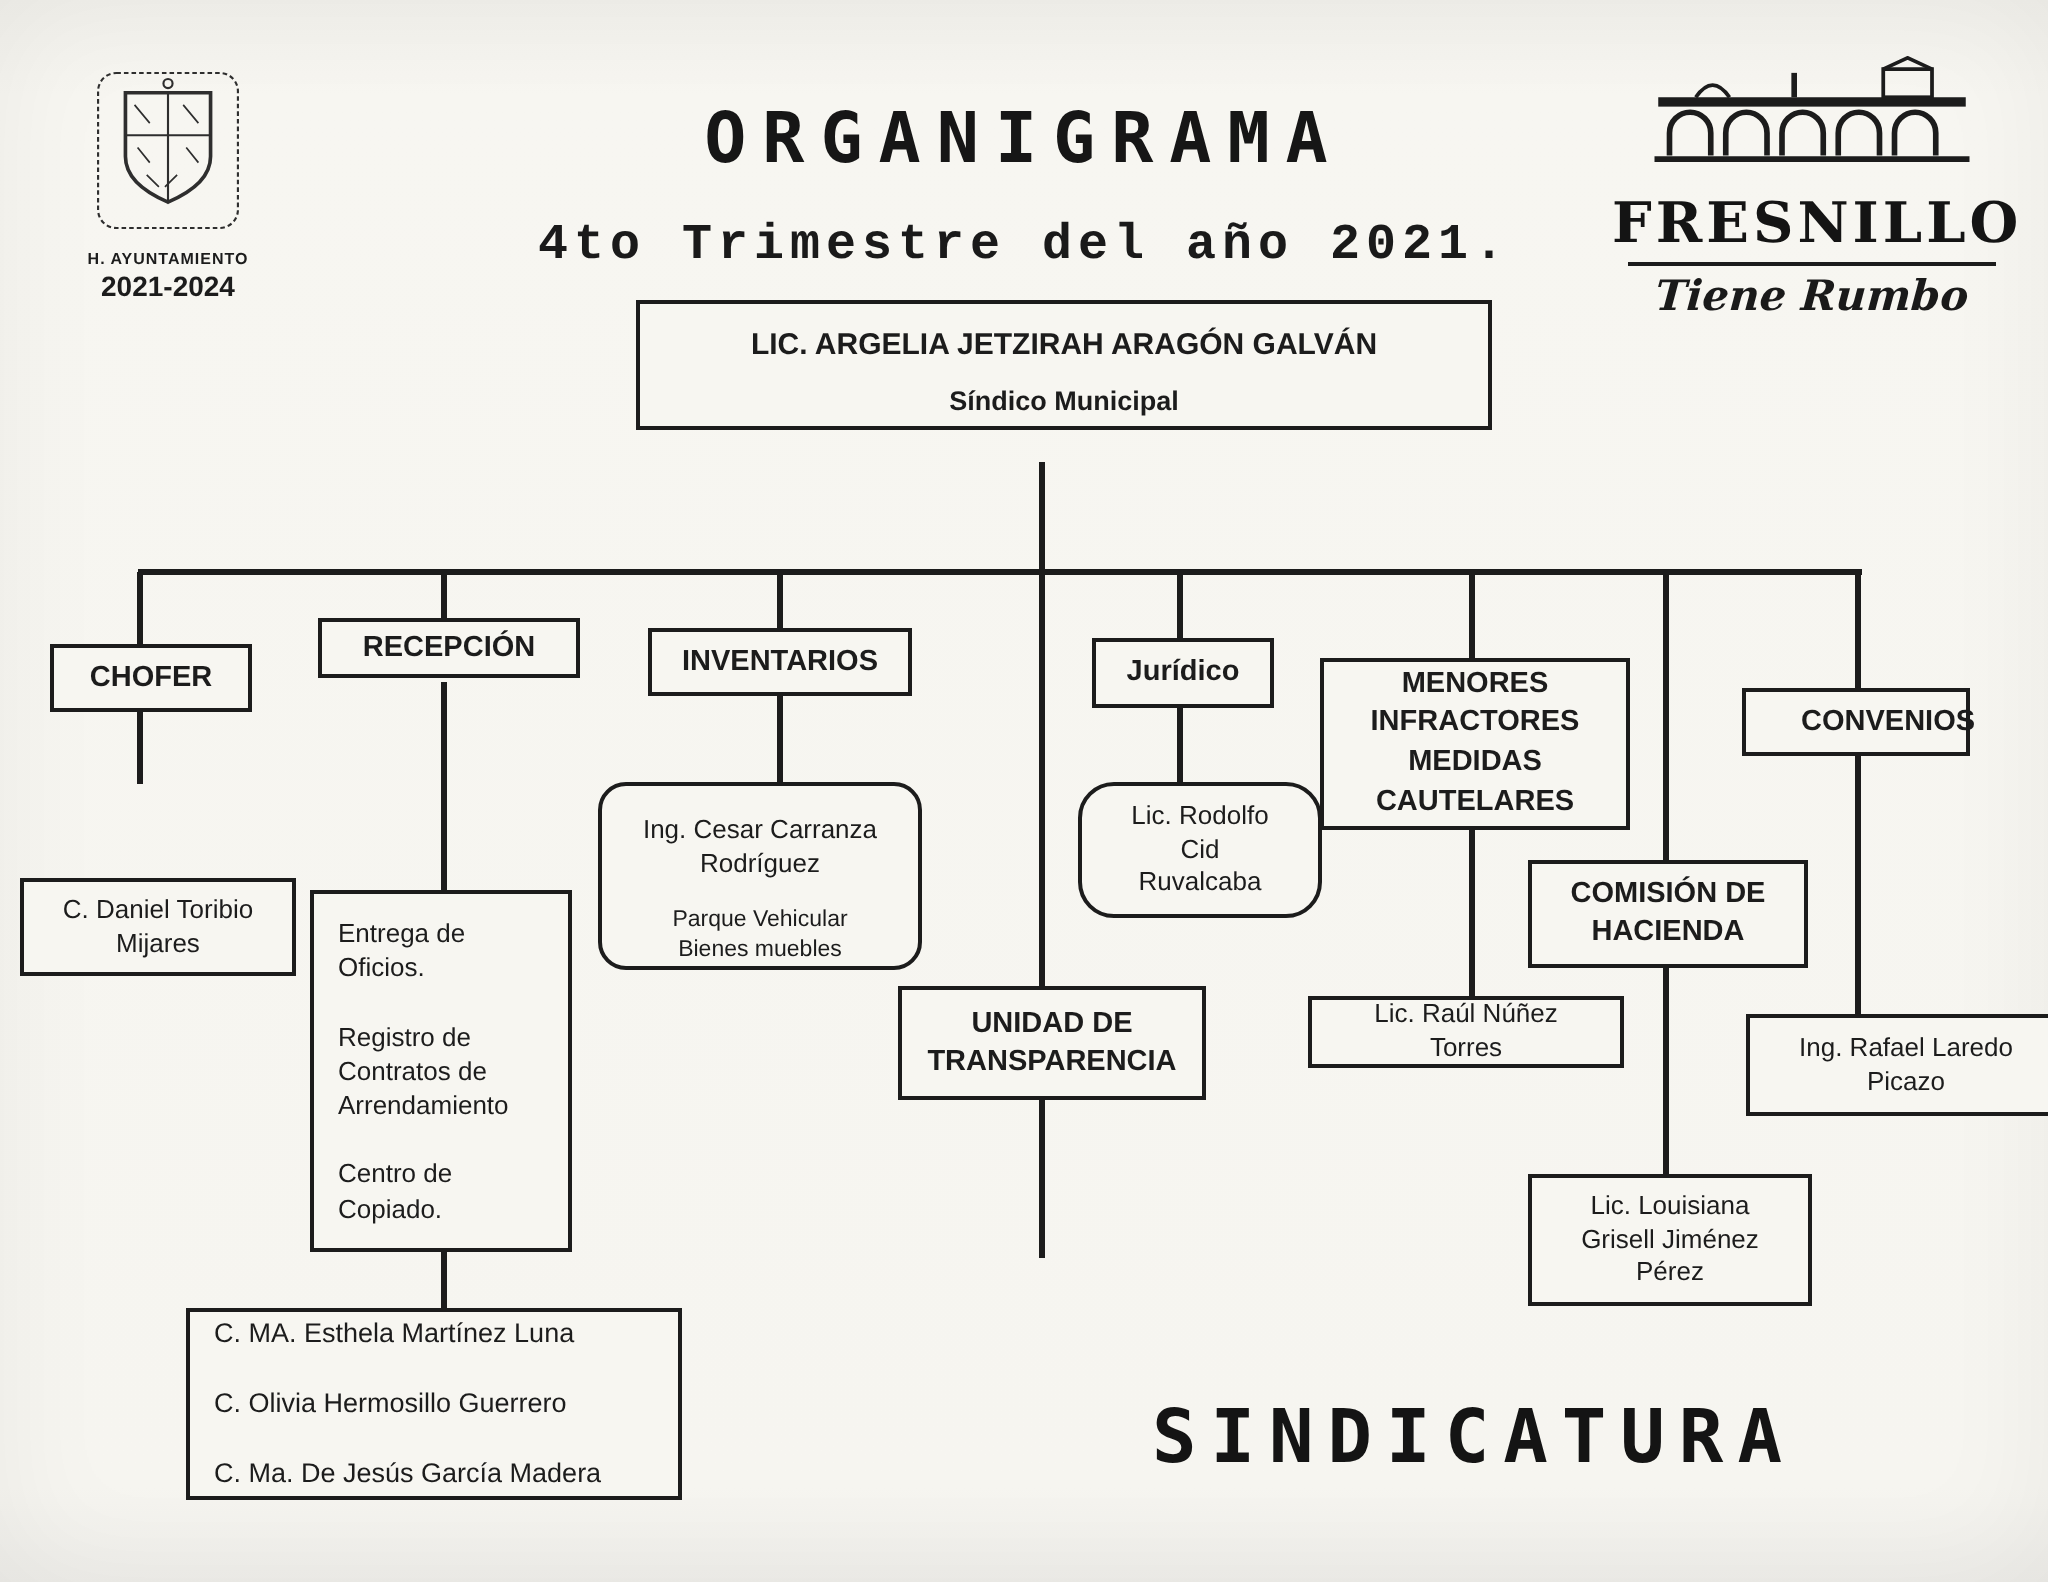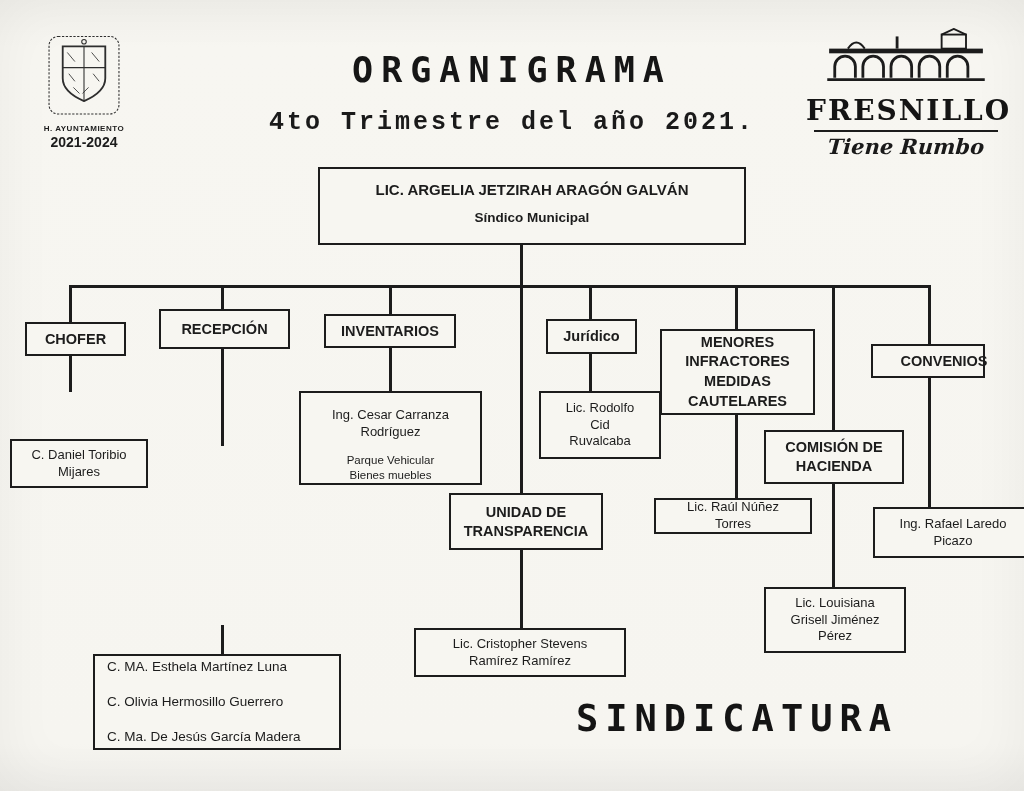--- a/index.html
+++ b/index.html
@@ -136,67 +136,74 @@
           <path d="M134 53 V41 a11 11 0 0 1 22 0 V53" stroke-width="3"></path>
           <line x1="6" y1="55" x2="174" y2="55" stroke-width="3"></line>
         </g>
       </svg>
     </span>
     <div class="brand-name">FRESNILLO</div>
     <div class="brand-rule"></div>
     <div class="brand-tagline">Tiene Rumbo</div>
   </div>
 
-  <div class="node root-box" style="left:318px; top:167px; width:428px; height:78px;">
+  <div class="node root-box" style="left:318px; top:150px; width:428px; height:65px;">
     <div class="root-name">LIC. ARGELIA JETZIRAH ARAGÓN GALVÁN</div>
     <div class="root-role">Síndico Municipal</div>
   </div>
 
   <div class="node title-box" style="left:25px; top:322px; width:101px; height:34px;">
     <div class="pre">CHOFER</div>
   </div>
   <div class="node person-box" style="left:10px; top:391px; width:138px; height:49px;margin-top:48px;">
     <div class="pre">C. Daniel Toribio
 Mijares</div>
   </div>
 
-  <div class="node title-box" style="left:159px; top:309px; width:131px; height:40px;">
+  <div class="node title-box" style="left:159px; top:309px; width:131px; height:30px;">
     <div class="pre">RECEPCIÓN</div>
+  </div>
+  <div class="node person-box left-align" style="left:155px; top:445px; width:131px; height:181px; line-height:1.32;">
+    <div class="pre">Entrega de
+Oficios.
+
+Registro de
+Contratos de
+Arrendamiento
+
+Centro de
+Copiado.</div>
   </div>
   <div class="node person-box left-align" style="left:93px; top:654px; width:248px; height:96px; font-size:13.5px;">
     <div class="pre">C. MA. Esthela Martínez Luna
 
 C. Olivia Hermosillo Guerrero
 
 C. Ma. De Jesús García Madera</div>
   </div>
 
   <div class="node title-box" style="left:324px; top:314px; width:132px; height:34px;">
     <div class="pre">INVENTARIOS</div>
   </div>
-  <div class="node person-box" style="left:299px; top:391px; width:183px; height:94px; padding-top:14px;">
+  <div class="node person-box" style="left:299px; top:391px; width:162px; height:94px; padding-top:14px;border-radius:14px;">
     <div class="pre">Ing. Cesar Carranza
 Rodríguez</div>
     <div class="inv-detail">Parque Vehicular
 Bienes muebles</div>
   </div>
 
   <div class="node title-box" style="left:449px; top:493px; width:154px; height:57px;">
     <div class="pre">UNIDAD DE
 TRANSPARENCIA</div>
   </div>
-  <div class="node person-box" style="left:414px; top:628px; width:212px; height:49px;">
-    <div class="pre">Lic. Cristopher Stevens
-Ramírez Ramírez</div>
-  </div>
 
   <div class="node title-box" style="left:546px; top:319px; width:91px; height:35px;">
     <div class="pre">Jurídico</div>
   </div>
-  <div class="node person-box" style="left:539px; top:391px; width:122px; height:68px;">
+  <div class="node person-box" style="left:539px; top:391px; width:122px; height:68px;border-radius:18px;">
     <div class="pre">Lic. Rodolfo
 Cid
 Ruvalcaba</div>
   </div>
 
   <div class="node title-box" style="left:660px; top:329px; width:155px; height:86px; line-height:1.35;">
     <div class="pre">MENORES
 INFRACTORES
 MEDIDAS
 CAUTELARES</div>

